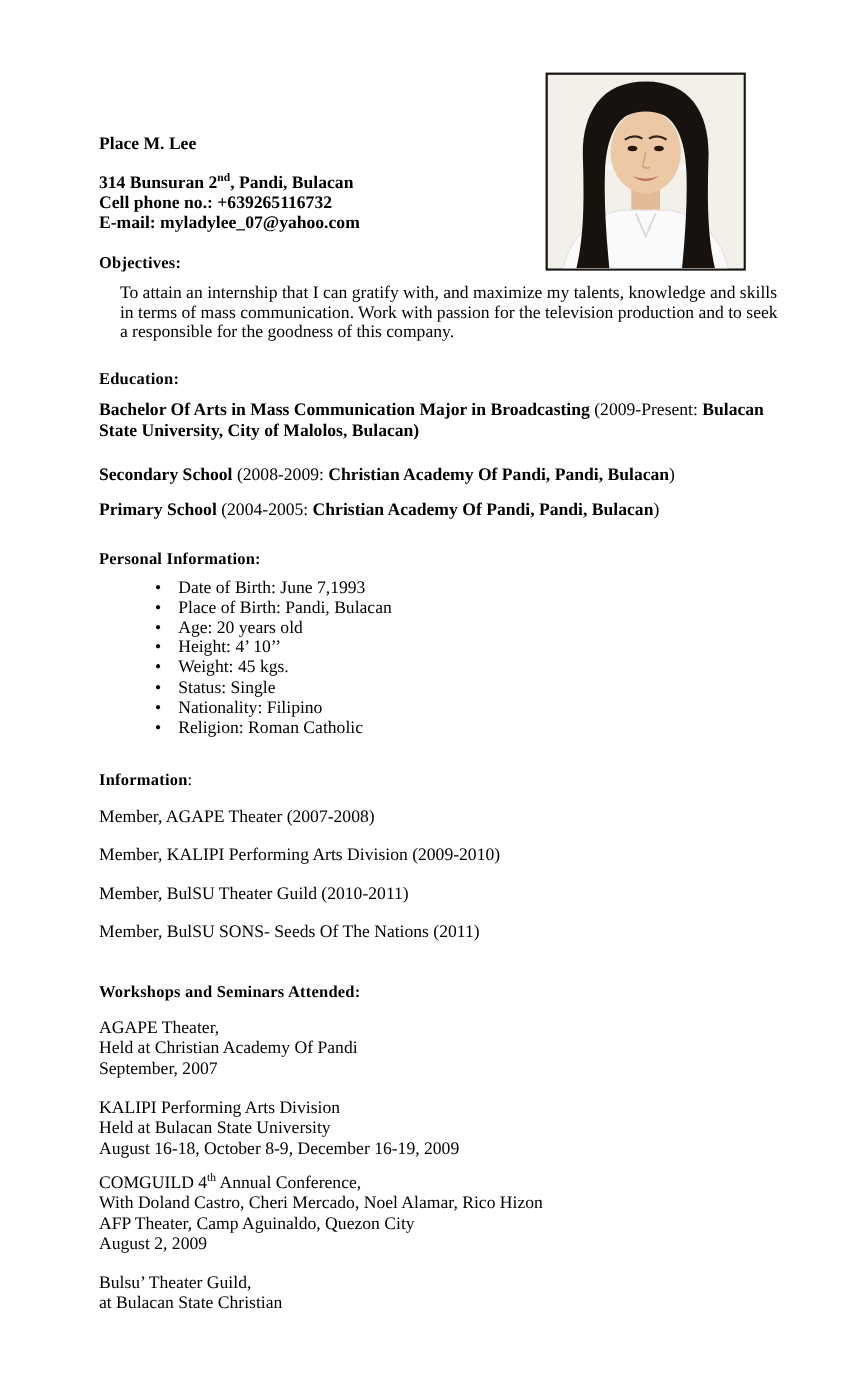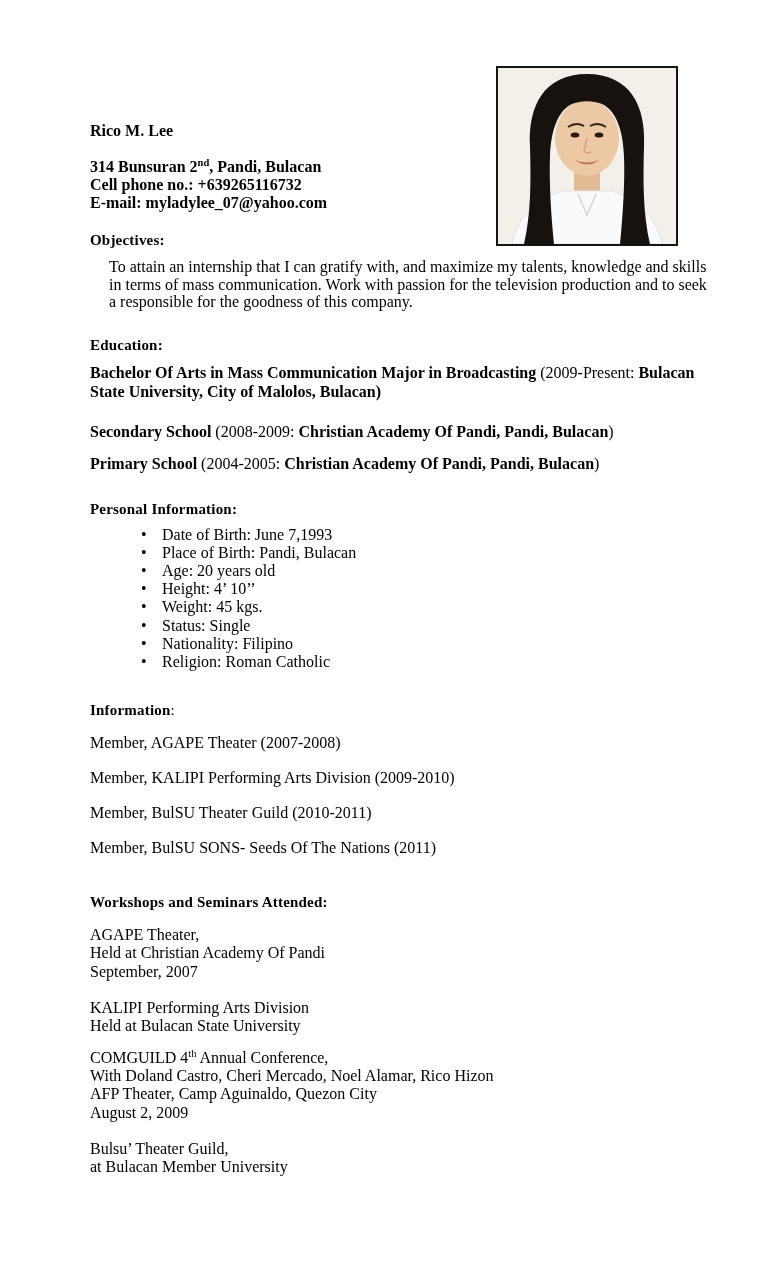--- a/index.html
+++ b/index.html
@@ -94,21 +94,21 @@
       <path d="M80,126 L89,147 L98,126" stroke="#d5d5d5" stroke-width="1.5" fill="none"></path>
 
       <path d="M89,6 C46,6 30,38 32,78 C33,114 33,146 26,176 L56,176 C53,146 51,114 52,88 C53,62 60,44 72,37 C82,32 96,32 106,37 C118,44 125,62 126,88 C127,114 125,146 122,176 L152,176 C145,146 145,114 146,78 C148,38 132,6 89,6 Z" fill="#17120e"></path>
       <circle cx="56" cy="84" r="2.8" fill="#f6f6f6"></circle>
       <circle cx="122" cy="84" r="2.8" fill="#f6f6f6"></circle>
     </svg>
   </div>
 
   <div class="content">
 
-    <div class="name">Rico M. Lee</div>
+    <div class="name">Place M. Lee</div>
 
     <div class="contact-block">
       <div><span>314 Bunsuran 2</span><sup class="ord">nd</sup><span>, Pandi, Bulacan</span></div>
       <div>Cell phone no.: +639265116732</div>
       <div>E-mail: myladylee_07@yahoo.com</div>
     </div>
 
     <div class="heading objectives-h">Objectives:</div>
     <div class="obj-para">
       <div class="obj-line first">To attain an internship that I can gratify with, and maximize my talents, knowledge and skills</div>
@@ -146,28 +146,29 @@
 
     <div class="ws-group g1">
       <div class="ws-line">AGAPE Theater,</div>
       <div class="ws-line">Held at Christian Academy Of Pandi</div>
       <div class="ws-line">September, 2007</div>
     </div>
 
     <div class="ws-group g2">
       <div class="ws-line">KALIPI Performing Arts Division</div>
       <div class="ws-line">Held at Bulacan State University</div>
+      <div class="ws-line">August 16-18, October 8-9, December 16-19, 2009</div>
     </div>
 
     <div class="ws-group g3">
       <div class="ws-line"><span>COMGUILD 4</span><sup class="th">th</sup><span> Annual Conference,</span></div>
       <div class="ws-line">With Doland Castro, Cheri Mercado, Noel Alamar, Rico Hizon</div>
       <div class="ws-line">AFP Theater, Camp Aguinaldo, Quezon City</div>
       <div class="ws-line">August 2, 2009</div>
     </div>
 
     <div class="ws-group g4">
       <div class="ws-line">Bulsu’ Theater Guild,</div>
-      <div class="ws-line">at Bulacan Member University</div>
+      <div class="ws-line">at Bulacan State Christian</div>
     </div>
 
   </div>
 </div>
 
 </body></html>

